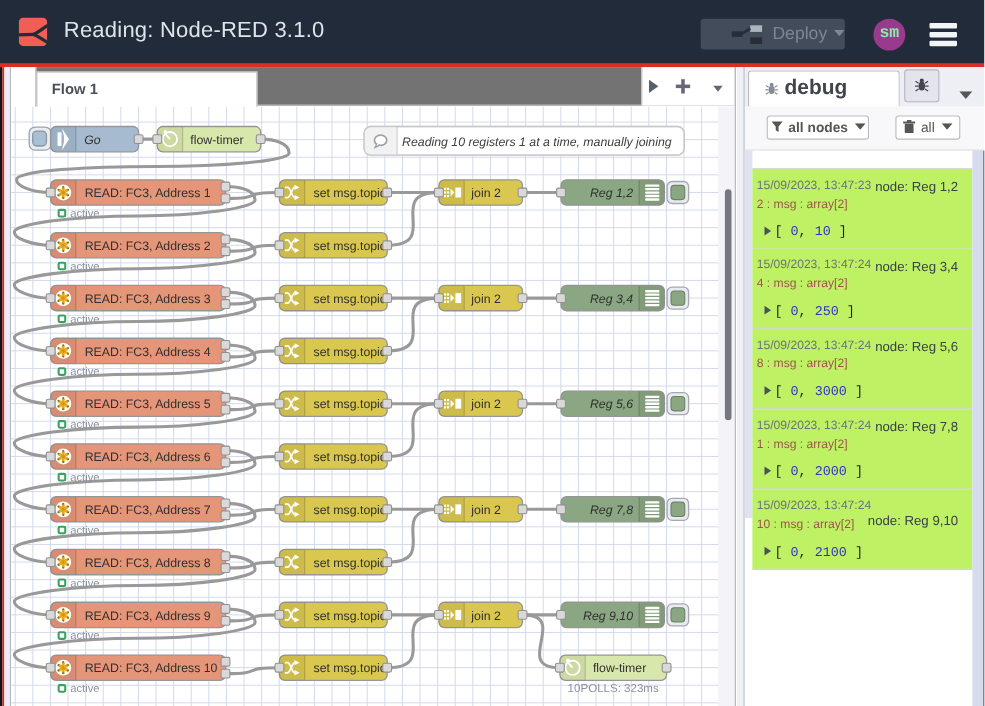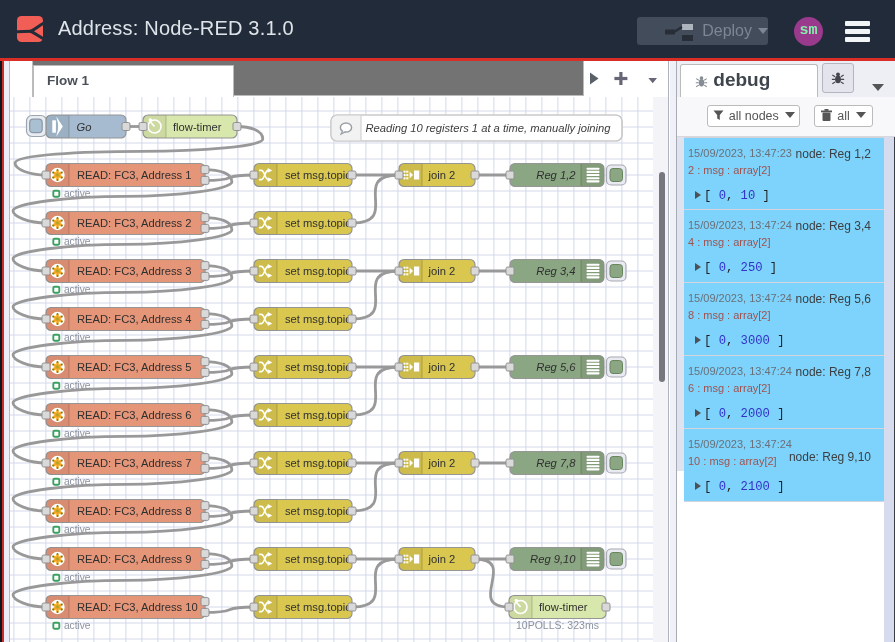--- a/index.html
+++ b/index.html
@@ -32,21 +32,21 @@
 #lavstrip { position:absolute; left:669.5px; top:61px; width:6.7px; height:581px; background:#f0f1f8; }
 #sbline { position:absolute; left:676.2px; top:61px; width:1.1px; height:581px; background:#a7abb3; }
 #stabbar { position:absolute; left:677.3px; top:61px; width:217.7px; height:35.5px; background:#edeff4; }
 #stab { position:absolute; left:680px; top:64.4px; width:138px; height:32.2px; background:#fff; border:1px solid #bbb; border-bottom:none; border-radius:3px 3px 0 0; font-size:19px; font-weight:bold; color:#3f454d; line-height:30px; padding-left:14px; }
 #sbugbtn { position:absolute; left:822px; top:62.5px; width:31.5px; height:30.5px; background:#e4e4ec; border:1px solid #b5b5bf; border-radius:3px; text-align:center; line-height:28px; }
 #scaret { position:absolute; left:872px; top:77px; }
 #stoolbar { position:absolute; left:677.3px; top:96.5px; width:217.7px; height:40px; background:#f8f8fa; border-bottom:1px solid #d8d8dc; }
 .tbtn { position:absolute; height:22px; background:#fff; border:1px solid #bbb; border-radius:3px; font-size:12.5px; color:#555; line-height:20px; text-align:center; }
 #msgarea { position:absolute; left:677.3px; top:136.5px; width:207.2px; height:505.5px; background:#fff; }
 #dgutter { position:absolute; left:0px; top:0.5px; width:7.2px; height:334px; background:#dfe2ef; }
-.dmsg { position:absolute; left:7.2px; width:199.2px; height:73px; background:#7dd3fc; border-bottom:1px solid #d4d4da; }
+.dmsg { position:absolute; left:7.2px; width:199.2px; height:73px; background:#bef264; border-bottom:1px solid #d4d4da;margin-top:16px; }
 .bt { border-top:1px solid #d4d4da; }
 .dts { position:absolute; left:3.5px; top:8.5px; width:183px; font-size:11px; color:#697079; }
 .dnode { float:right; color:#3c4043; font-size:12px; }
 .dpath { position:absolute; left:3.5px; top:25.5px; font-size:11px; color:#a0524e; }
 .dval { position:absolute; left:10.5px; top:46.5px; }
 .dcaret { display:inline-block; width:0; height:0; border-left:6px solid #4d5156; border-top:4.5px solid transparent; border-bottom:4.5px solid transparent; margin-right:3px; }
 .mono { font-family:"Liberation Mono",monospace; font-size:12.2px; }
 .dk { color:#222; }
 .dn { color:#3232c8; }
 #rgutter { position:absolute; left:883.7px; top:136.5px; width:10px; height:505.5px; background:#d6dbed; }
@@ -56,21 +56,21 @@
 <div id="root">
 <div id="header">
   <svg width="26" height="26" viewBox="0 0 26 26" style="position:absolute;left:17px;top:16px;">
         <rect x="0" y="0" width="26" height="26" rx="4.5" fill="#f15e55"></rect>
         <g stroke="#222b38" stroke-width="3" fill="none" stroke-linecap="round">
           <path d="M -1 15.8 L 13.8 15.3"></path>
           <path d="M 13.8 15.3 C 18 13.2 21.5 10.2 26.5 7.2"></path>
           <path d="M 13.8 15.3 C 18 17.2 21.5 20 26.5 22.7"></path>
         </g>
       </svg>
-  <div id="title">Address: Node-RED 3.1.0</div>
+  <div id="title">Reading: Node-RED 3.1.0</div>
   <div id="deploy"><svg width="28" height="20" viewBox="0 0 28 20" style="vertical-align:middle;margin-right:9px;">
           <rect x="0" y="7.5" width="10" height="5" fill="#272e38"></rect>
           <rect x="17" y="2" width="11" height="6" fill="#aeb4be"></rect>
           <rect x="17" y="13" width="11" height="6" fill="#272e38"></rect>
           <path d="M 9 10 L 17 5" stroke="#272e38" stroke-width="2.2" fill="none"></path>
         </svg>Deploy<svg width="10" height="6" viewBox="0 0 10 6" style="vertical-align:2px;margin-left:6px;">
           <path d="M 0 0 L 10 0 L 5 6 Z" fill="#7d8694"></path>
         </svg></div>
   <div id="avatar">sm</div>
   <div id="burger">
@@ -646,21 +646,21 @@
         </g>
         <g stroke="#43474d" stroke-width="1.3" fill="none">
           <path d="M 4.7 6.5 L 1.5 4.5 M 4.5 9.5 L 1 9.5 M 4.7 12.5 L 1.5 14.5"></path>
           <path d="M 11.3 6.5 L 14.5 4.5 M 11.5 9.5 L 15 9.5 M 11.3 12.5 L 14.5 14.5"></path>
         </g>
       </svg></div>
 <div id="scaret"><svg width="12" height="7" viewBox="0 0 12 7">
         <path d="M 0 0 L 12 0 L 6 7 Z" fill="#555"></path>
       </svg></div>
 <div id="stoolbar">
-  <div class="tbtn" style="left:30px; top:8.5px; width:93px;"><svg width="11" height="11" viewBox="0 0 11 11" style="vertical-align:-1px;margin-right:5px;">
+  <div class="tbtn" style="left:20px; top:8.5px; width:93px;font-weight:bold;"><svg width="11" height="11" viewBox="0 0 11 11" style="vertical-align:-1px;margin-right:5px;">
           <path d="M 0.5 0.5 L 10.5 0.5 L 6.8 5 L 6.8 10 L 4.2 8.5 L 4.2 5 Z" fill="#555"></path>
         </svg>all nodes<svg width="10" height="6" viewBox="0 0 10 6" style="vertical-align:2px;margin-left:6px;">
           <path d="M 0 0 L 10 0 L 5 6 Z" fill="#555"></path>
         </svg></div>
   <div class="tbtn" style="left:136.7px; top:8.5px; width:59px;"><svg width="11" height="12" viewBox="0 0 11 12" style="vertical-align:-1px;margin-right:5px;">
           <rect x="1.5" y="3.5" width="8" height="8.5" rx="1" fill="#555"></rect>
           <rect x="0" y="1.5" width="11" height="1.8" fill="#555"></rect>
           <rect x="3.5" y="0" width="4" height="1.8" fill="#555"></rect>
         </svg>all<svg width="10" height="6" viewBox="0 0 10 6" style="vertical-align:2px;margin-left:6px;">
           <path d="M 0 0 L 10 0 L 5 6 Z" fill="#555"></path>
@@ -678,21 +678,21 @@
       <div class="dpath">4 : msg : array[2]</div>
       <div class="dval"><span class="dcaret"></span><span class="mono"><span class="dk">[ </span><span class="dn">0</span><span class="dk">, </span><span class="dn">250</span><span class="dk"> ]</span></span></div>
     </div>
       <div class="dmsg" style="top:146.5px;">
       <div class="dts">15/09/2023, 13:47:24<span class="dnode">node: Reg 5,6</span></div>
       <div class="dpath">8 : msg : array[2]</div>
       <div class="dval"><span class="dcaret"></span><span class="mono"><span class="dk">[ </span><span class="dn">0</span><span class="dk">, </span><span class="dn">3000</span><span class="dk"> ]</span></span></div>
     </div>
       <div class="dmsg" style="top:219.5px;">
       <div class="dts">15/09/2023, 13:47:24<span class="dnode">node: Reg 7,8</span></div>
-      <div class="dpath">6 : msg : array[2]</div>
+      <div class="dpath">1 : msg : array[2]</div>
       <div class="dval"><span class="dcaret"></span><span class="mono"><span class="dk">[ </span><span class="dn">0</span><span class="dk">, </span><span class="dn">2000</span><span class="dk"> ]</span></span></div>
     </div>
       <div class="dmsg" style="top:292.5px;">
       <div class="dts">15/09/2023, 13:47:24<span class="dnode">node: Reg 9,10</span></div>
       <div class="dpath">10 : msg : array[2]</div>
       <div class="dval"><span class="dcaret"></span><span class="mono"><span class="dk">[ </span><span class="dn">0</span><span class="dk">, </span><span class="dn">2100</span><span class="dk"> ]</span></span></div>
     </div>
     </div>
 <div id="rgutter"></div>
     <div id="rdark"></div>

